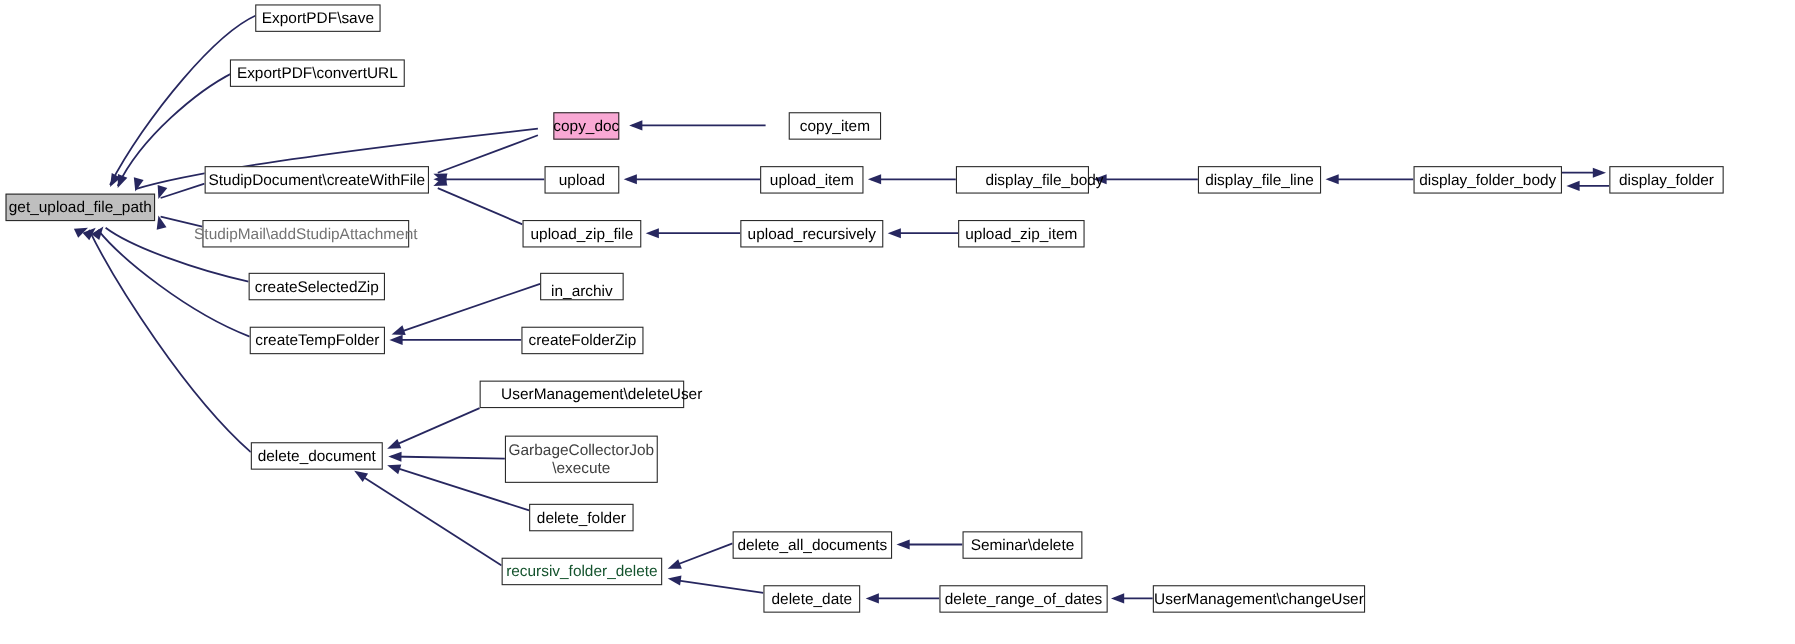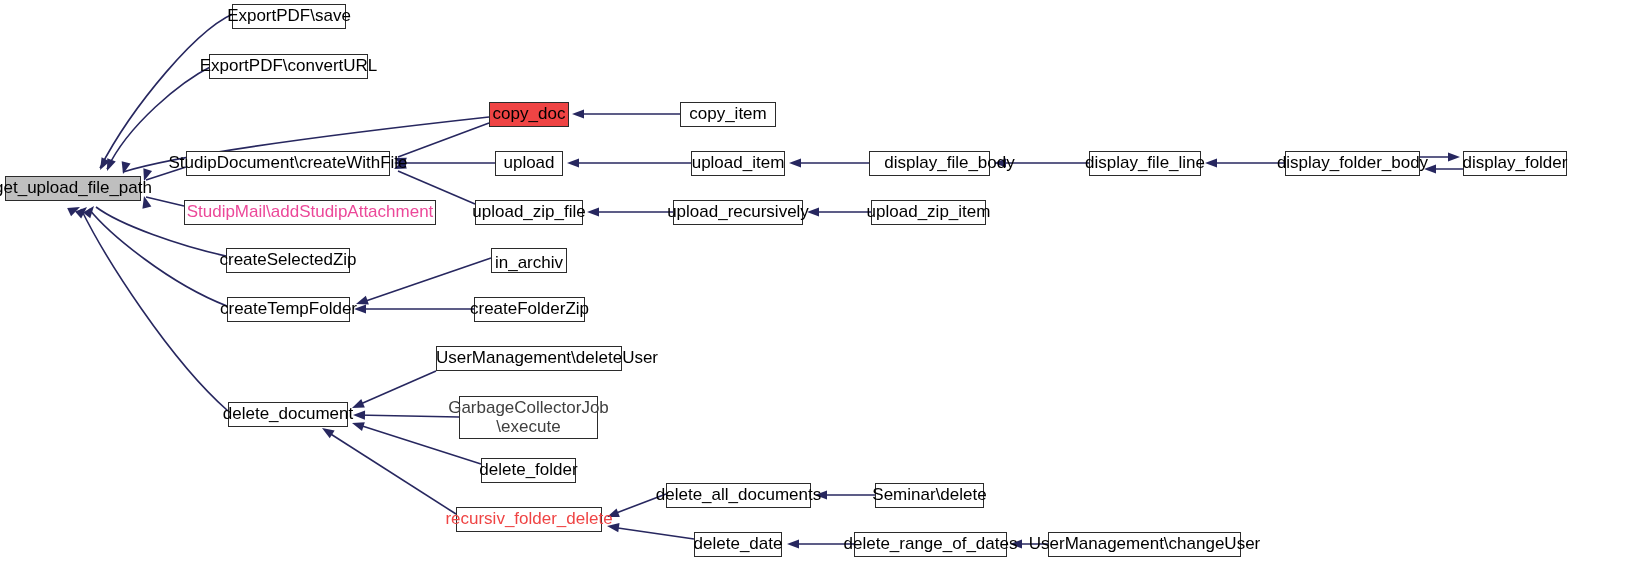--- a/index.html
+++ b/index.html
@@ -27,21 +27,21 @@
   .node {
     position: absolute;
     box-sizing: border-box;
     border: 1px solid #2b2b2b;
     background: #ffffff;
     color: #000000;
     display: flex;
     align-items: center;
     justify-content: center;
     text-align: center;
-    font-size: 17px;
+    font-size: 14px;
     line-height: 1.08;
     white-space: pre;
     letter-spacing: 0px;
     z-index: 2;
   }
   .node.highlight {
     background: #bfbfbf;
     border: 1px solid #2b2b2b;
   }
   .node-label {
@@ -114,42 +114,42 @@
       <polygon points="815.00,495.00 827.00,499.60 827.00,490.40" fill="#27275f"></polygon>
       <path d="M854,544 L790,544" fill="none" stroke="#27275f" stroke-width="1.6"></path>
       <polygon points="787.00,544.00 799.00,548.60 799.00,539.40" fill="#27275f"></polygon>
       <path d="M1048,544 L1013,544" fill="none" stroke="#27275f" stroke-width="1.6"></path>
       <polygon points="1010.00,544.00 1022.00,548.60 1022.00,539.40" fill="#27275f"></polygon>
     </svg>
   <div id="node-layer">
       <div class="node highlight" style="left: 5px; top: 176px; width: 136px; height: 25px; border-color: rgb(43, 43, 43); color: rgb(0, 0, 0); background: rgb(191, 191, 191);"><span class="node-label">get_upload_file_path</span></div>
       <div class="node" style="left: 232px; top: 4px; width: 114px; height: 25px; border-color: rgb(43, 43, 43); color: rgb(0, 0, 0); background: rgb(255, 255, 255);"><span class="node-label">ExportPDF\save</span></div>
       <div class="node" style="left: 209px; top: 54px; width: 159px; height: 25px; border-color: rgb(43, 43, 43); color: rgb(0, 0, 0); background: rgb(255, 255, 255);"><span class="node-label">ExportPDF\convertURL</span></div>
-      <div class="node" style="left: 489px; top: 102px; width: 80px; height: 25px; border-color: rgb(43, 43, 43); color: rgb(0, 0, 0); background: #ef4444;"><span class="node-label">copy_doc</span></div>
-      <div class="node" style="left: 680px; top: 102px; width: 96px; height: 25px; border-color: rgb(43, 43, 43); color: rgb(0, 0, 0); background: rgb(255, 255, 255);"><span class="node-label">copy_item</span></div>
+      <div class="node" style="left: 503px; top: 102px; width: 60px; height: 25px; border-color: rgb(43, 43, 43); color: rgb(0, 0, 0); background: #f9a8d4;"><span class="node-label">copy_doc</span></div>
+      <div class="node" style="left: 717px; top: 102px; width: 84px; height: 25px; border-color: rgb(43, 43, 43); color: rgb(0, 0, 0); background: rgb(255, 255, 255);"><span class="node-label">copy_item</span></div>
       <div class="node" style="left: 186px; top: 151px; width: 204px; height: 25px; border-color: rgb(43, 43, 43); color: rgb(0, 0, 0); background: rgb(255, 255, 255);"><span class="node-label">StudipDocument\createWithFile</span></div>
       <div class="node" style="left: 495px; top: 151px; width: 68px; height: 25px; border-color: rgb(43, 43, 43); color: rgb(0, 0, 0); background: rgb(255, 255, 255);"><span class="node-label">upload</span></div>
       <div class="node" style="left: 691px; top: 151px; width: 94px; height: 25px; border-color: rgb(43, 43, 43); color: rgb(0, 0, 0); background: rgb(255, 255, 255);"><span class="node-label">upload_item</span></div>
       <div class="node" style="left: 869px; top: 151px; width: 121px; height: 25px; border-color: rgb(43, 43, 43); color: rgb(0, 0, 0); background: rgb(255, 255, 255); padding-left: 40px;"><span class="node-label">display_file_body</span></div>
       <div class="node" style="left: 1089px; top: 151px; width: 112px; height: 25px; border-color: rgb(43, 43, 43); color: rgb(0, 0, 0); background: rgb(255, 255, 255);"><span class="node-label">display_file_line</span></div>
       <div class="node" style="left: 1285px; top: 151px; width: 135px; height: 25px; border-color: rgb(43, 43, 43); color: rgb(0, 0, 0); background: rgb(255, 255, 255);"><span class="node-label">display_folder_body</span></div>
       <div class="node" style="left: 1463px; top: 151px; width: 104px; height: 25px; border-color: rgb(43, 43, 43); color: rgb(0, 0, 0); background: rgb(255, 255, 255);"><span class="node-label">display_folder</span></div>
-      <div class="node" style="left: 184px; top: 200px; width: 252px; height: 25px; border-color: rgb(43, 43, 43); color: #ec4899; background: rgb(255, 255, 255);"><span class="node-label">StudipMail\addStudipAttachment</span></div>
+      <div class="node" style="left: 184px; top: 200px; width: 188px; height: 25px; border-color: rgb(43, 43, 43); color: #737373; background: rgb(255, 255, 255);"><span class="node-label">StudipMail\addStudipAttachment</span></div>
       <div class="node" style="left: 475px; top: 200px; width: 108px; height: 25px; border-color: rgb(43, 43, 43); color: rgb(0, 0, 0); background: rgb(255, 255, 255);"><span class="node-label">upload_zip_file</span></div>
       <div class="node" style="left: 673px; top: 200px; width: 130px; height: 25px; border-color: rgb(43, 43, 43); color: rgb(0, 0, 0); background: rgb(255, 255, 255);"><span class="node-label">upload_recursively</span></div>
       <div class="node" style="left: 871px; top: 200px; width: 115px; height: 25px; border-color: rgb(43, 43, 43); color: rgb(0, 0, 0); background: rgb(255, 255, 255);"><span class="node-label">upload_zip_item</span></div>
       <div class="node" style="left: 226px; top: 248px; width: 124px; height: 25px; border-color: rgb(43, 43, 43); color: rgb(0, 0, 0); background: rgb(255, 255, 255);"><span class="node-label">createSelectedZip</span></div>
       <div class="node" style="left: 491px; top: 248px; width: 76px; height: 25px; border-color: rgb(43, 43, 43); color: rgb(0, 0, 0); background: rgb(255, 255, 255); align-items: flex-end;"><span class="node-label">in_archiv</span></div>
       <div class="node" style="left: 227px; top: 297px; width: 123px; height: 25px; border-color: rgb(43, 43, 43); color: rgb(0, 0, 0); background: rgb(255, 255, 255);"><span class="node-label">createTempFolder</span></div>
       <div class="node" style="left: 474px; top: 297px; width: 111px; height: 25px; border-color: rgb(43, 43, 43); color: rgb(0, 0, 0); background: rgb(255, 255, 255);"><span class="node-label">createFolderZip</span></div>
       <div class="node" style="left: 436px; top: 346px; width: 186px; height: 25px; border-color: rgb(43, 43, 43); color: rgb(0, 0, 0); background: rgb(255, 255, 255); padding-left: 36px;"><span class="node-label">UserManagement\deleteUser</span></div>
       <div class="node" style="left: 228px; top: 402px; width: 120px; height: 25px; border-color: rgb(43, 43, 43); color: rgb(0, 0, 0); background: rgb(255, 255, 255);"><span class="node-label">delete_document</span></div>
       <div class="node" style="left: 459px; top: 396px; width: 139px; height: 43px; border-color: rgb(43, 43, 43); color: #404040; background: rgb(255, 255, 255);"><span class="node-label">GarbageCollectorJob
 \execute</span></div>
       <div class="node" style="left: 481px; top: 458px; width: 95px; height: 25px; border-color: rgb(43, 43, 43); color: rgb(0, 0, 0); background: rgb(255, 255, 255);"><span class="node-label">delete_folder</span></div>
       <div class="node" style="left: 666px; top: 483px; width: 145px; height: 25px; border-color: rgb(43, 43, 43); color: rgb(0, 0, 0); background: rgb(255, 255, 255);"><span class="node-label">delete_all_documents</span></div>
       <div class="node" style="left: 875px; top: 483px; width: 109px; height: 25px; border-color: rgb(43, 43, 43); color: rgb(0, 0, 0); background: rgb(255, 255, 255);"><span class="node-label">Seminar\delete</span></div>
-      <div class="node" style="left: 456px; top: 507px; width: 146px; height: 25px; border-color: rgb(43, 43, 43); color: #ef4444; background: rgb(255, 255, 255);"><span class="node-label">recursiv_folder_delete</span></div>
+      <div class="node" style="left: 456px; top: 507px; width: 146px; height: 25px; border-color: rgb(43, 43, 43); color: #14532d; background: rgb(255, 255, 255);"><span class="node-label">recursiv_folder_delete</span></div>
       <div class="node" style="left: 694px; top: 532px; width: 88px; height: 25px; border-color: rgb(43, 43, 43); color: rgb(0, 0, 0); background: rgb(255, 255, 255);"><span class="node-label">delete_date</span></div>
       <div class="node" style="left: 854px; top: 532px; width: 153px; height: 25px; border-color: rgb(43, 43, 43); color: rgb(0, 0, 0); background: rgb(255, 255, 255);"><span class="node-label">delete_range_of_dates</span></div>
       <div class="node" style="left: 1048px; top: 532px; width: 193px; height: 25px; border-color: rgb(43, 43, 43); color: rgb(0, 0, 0); background: rgb(255, 255, 255);"><span class="node-label">UserManagement\changeUser</span></div>
     </div>
 </div>
 
 </body></html>

